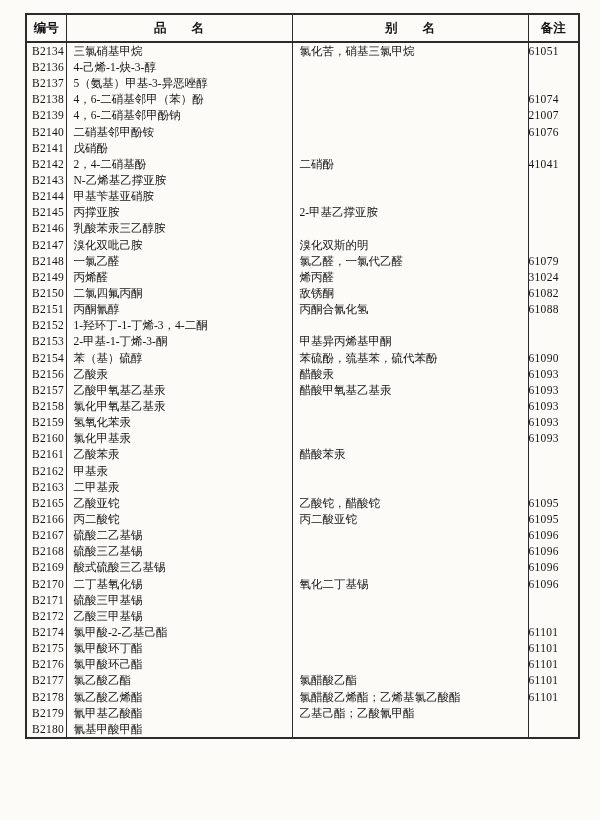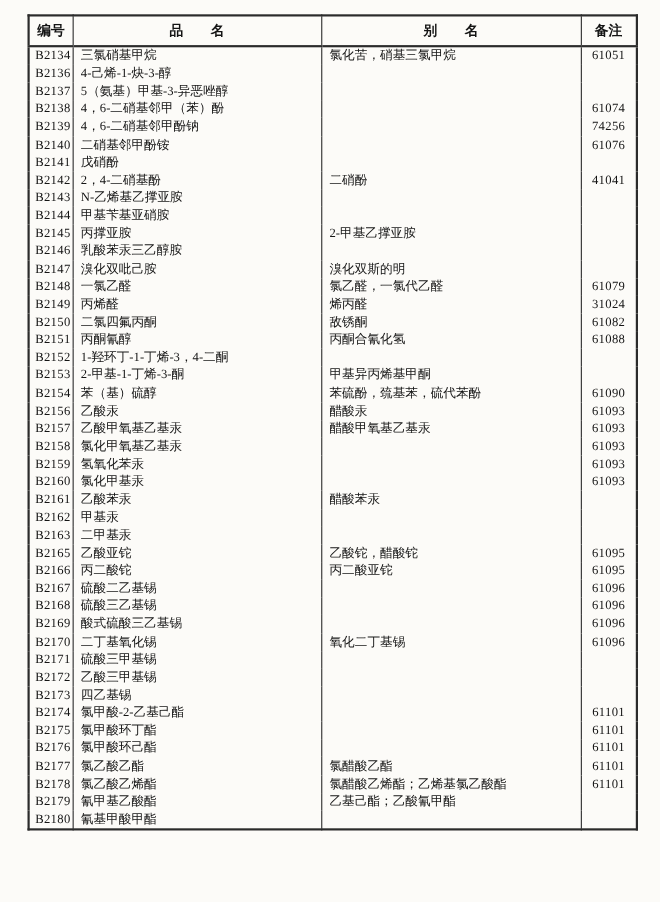--- a/index.html
+++ b/index.html
@@ -66,21 +66,21 @@
     white-space: nowrap;
     overflow: hidden;
     line-height: 16px;
   }
   tbody td:last-child { border-right: none; }
   tbody td.col-id {
     padding-left: 5px;
     letter-spacing: 0.3px;
   }
   tbody td.col-note {
-    text-align: center;
+    text-align: left;
     padding: 0;
     letter-spacing: 0.3px;
   }
 </style>
 </head>
 <body>
 
 <div class="scan-page">
   <table class="chem-table">
     <colgroup>
@@ -119,21 +119,21 @@
         <tr>
           <td class="col-id">B2138</td>
           <td class="col-name">4，6-二硝基邻甲（苯）酚</td>
           <td class="col-alias"></td>
           <td class="col-note">61074</td>
         </tr>
         <tr>
           <td class="col-id">B2139</td>
           <td class="col-name">4，6-二硝基邻甲酚钠</td>
           <td class="col-alias"></td>
-          <td class="col-note">74256</td>
+          <td class="col-note">21007</td>
         </tr>
         <tr>
           <td class="col-id">B2140</td>
           <td class="col-name">二硝基邻甲酚铵</td>
           <td class="col-alias"></td>
           <td class="col-note">61076</td>
         </tr>
         <tr>
           <td class="col-id">B2141</td>
           <td class="col-name">戊硝酚</td>
@@ -304,26 +304,20 @@
         </tr>
         <tr>
           <td class="col-id">B2171</td>
           <td class="col-name">硫酸三甲基锡</td>
           <td class="col-alias"></td>
           <td class="col-note"></td>
         </tr>
         <tr>
           <td class="col-id">B2172</td>
           <td class="col-name">乙酸三甲基锡</td>
-          <td class="col-alias"></td>
-          <td class="col-note"></td>
-        </tr>
-        <tr>
-          <td class="col-id">B2173</td>
-          <td class="col-name">四乙基锡</td>
           <td class="col-alias"></td>
           <td class="col-note"></td>
         </tr>
         <tr>
           <td class="col-id">B2174</td>
           <td class="col-name">氯甲酸-2-乙基己酯</td>
           <td class="col-alias"></td>
           <td class="col-note">61101</td>
         </tr>
         <tr>

